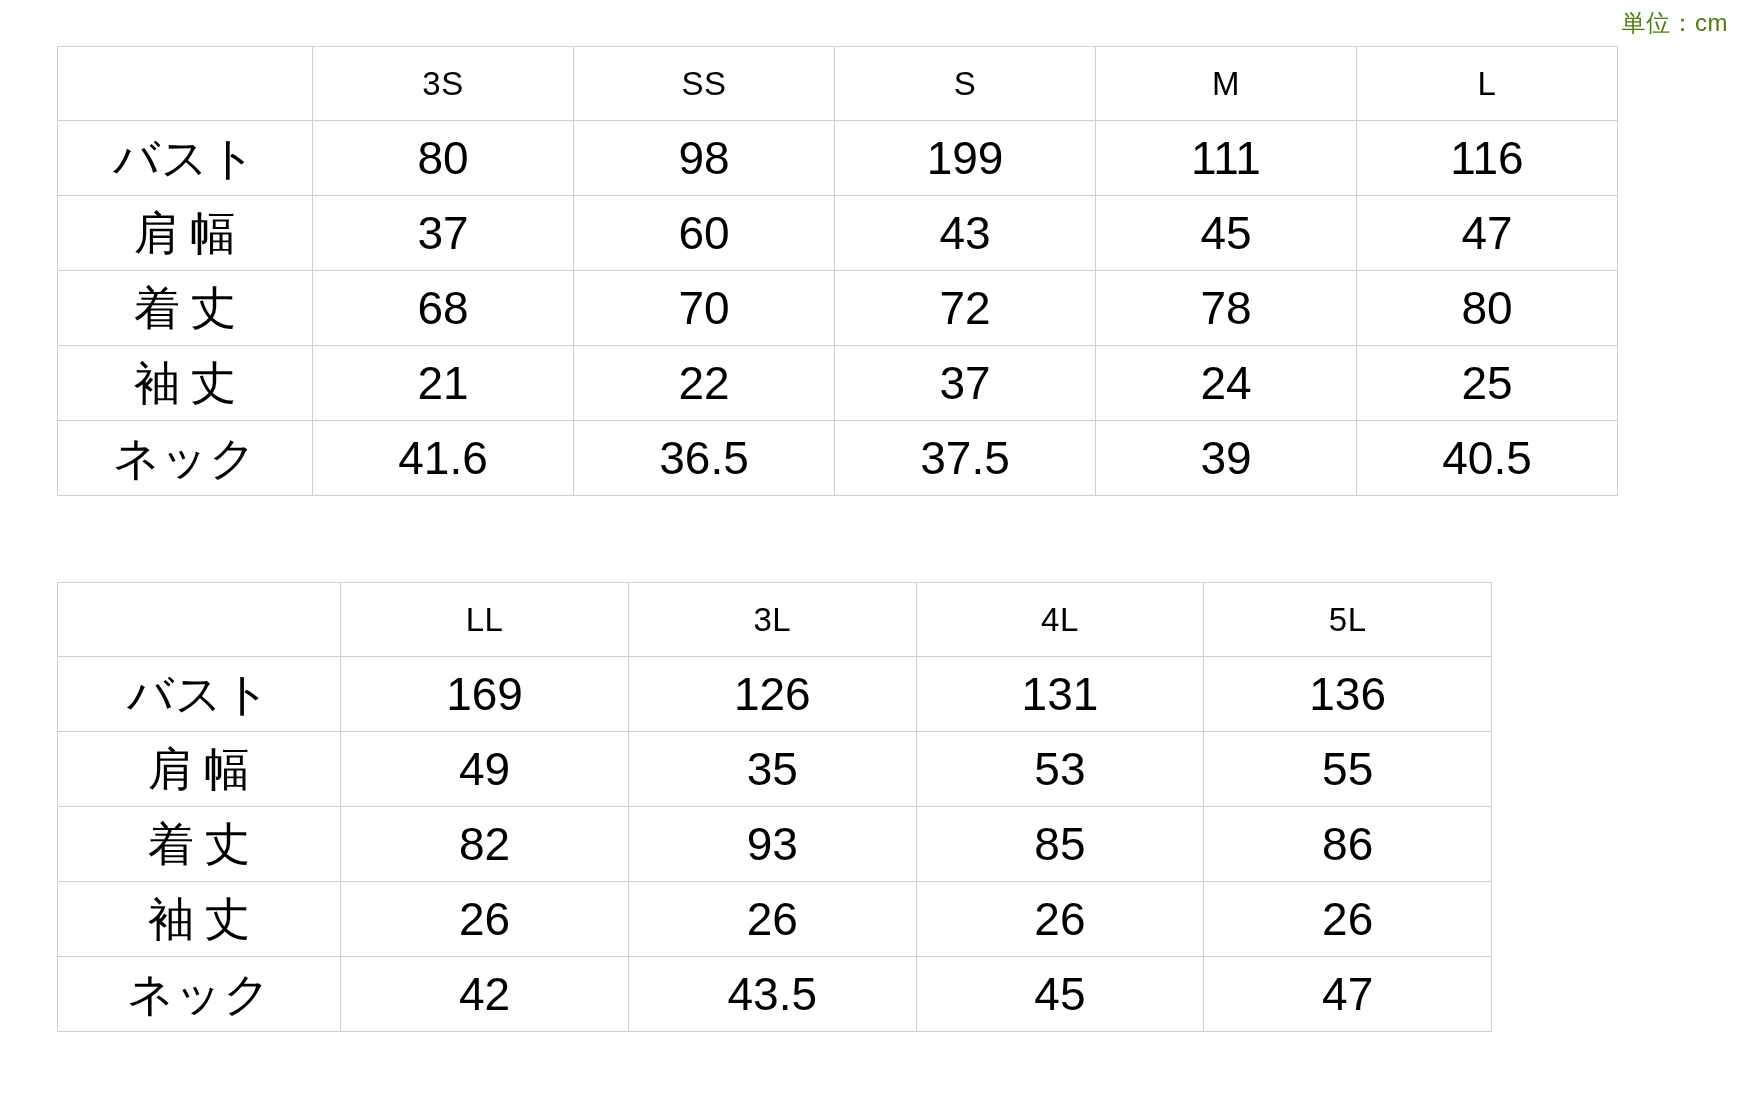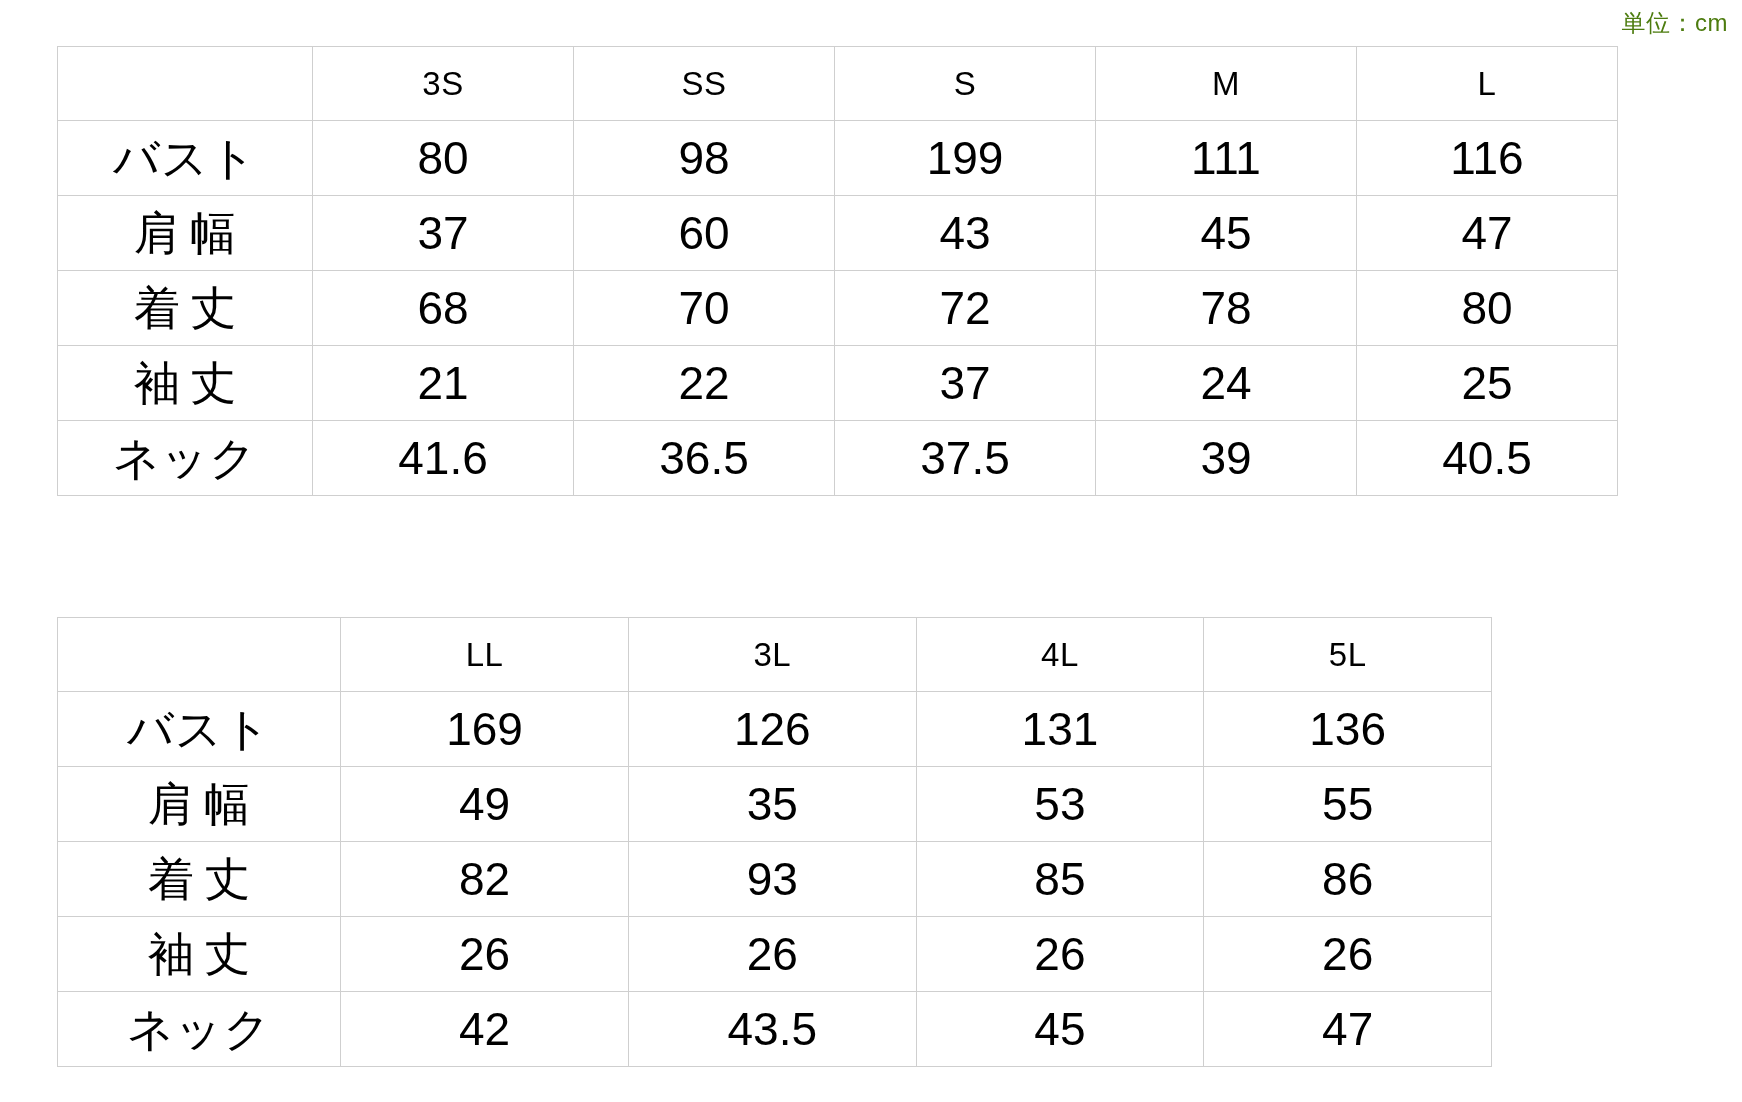--- a/index.html
+++ b/index.html
@@ -36,21 +36,21 @@
     white-space: nowrap;
   }
 
   
   .table-block {
     position: absolute;
     left: 10px;
     margin-left: 47px;
   }
   #table-block-1 { top: 46px; width: 1560px; }
-  #table-block-2 { top: 617px; width: 1435px; }
+  #table-block-2 { top: 582px; width: 1435px; }
 
   table.size-table {
     border-collapse: collapse;
     table-layout: fixed;
     width: 100%;
     background: #ffffff;
   }
 
   table.size-table td,
   table.size-table th {

